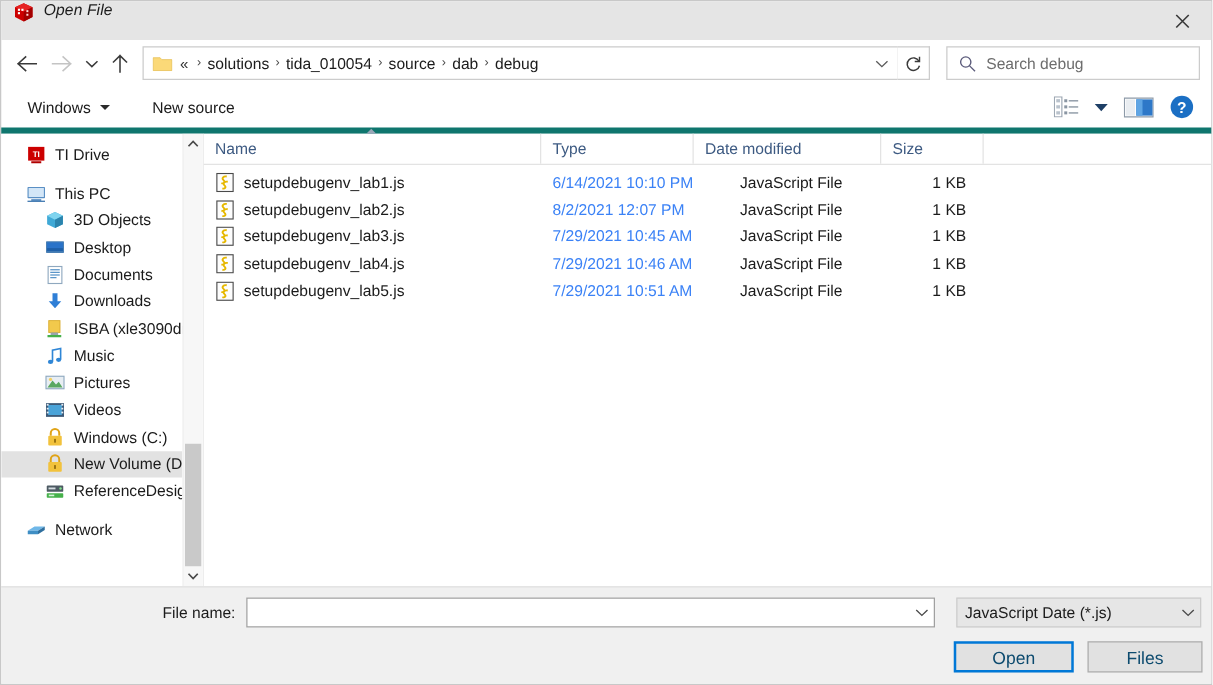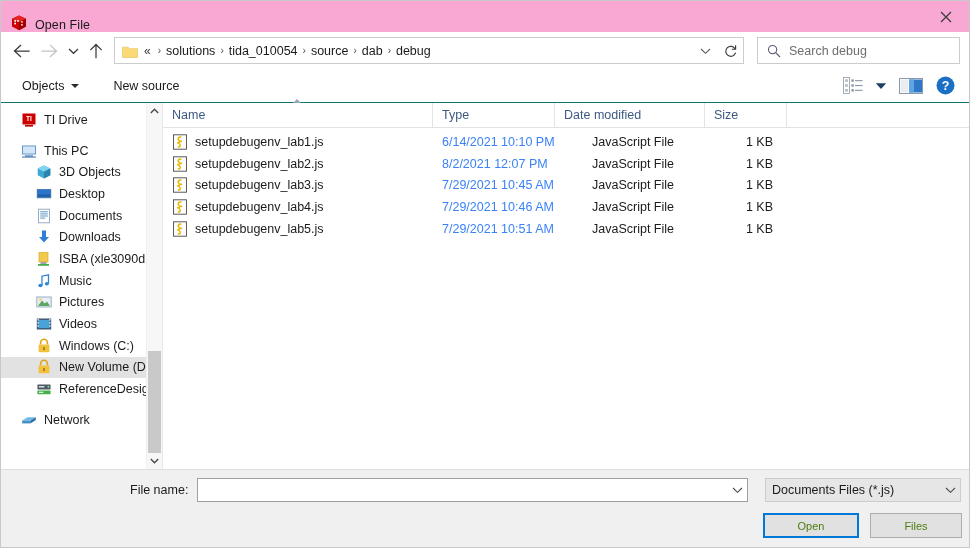--- a/index.html
+++ b/index.html
@@ -19,25 +19,26 @@
     background: #ffffff;
     border: 1px solid #c8c8c8;
     display: flex;
     flex-direction: column;
   }
 
   
   .titlebar {
     height: 31px;
     min-height: 31px;
-    background: #f9a8d4;
-    display: flex;
-    align-items: flex-end;
+    background: #e5e5e5;
+    display: flex;
+    align-items: flex-start;
     padding-left: 9px;
     position: relative;
+    font-style: italic;
   }
   .title-icon {
     width: 18px; height: 18px;
     margin-right: 7px;
     position: relative;
     flex: none;
   }
   .title-text {
     font-size: 12.5px;
     color: #1a1a1a;
@@ -175,21 +176,21 @@
     width: 22px; height: 26px; display:flex; align-items:center; justify-content:center;
   }
   .paneview { width: 38px; height:26px; display:flex; align-items:center; justify-content:center; }
   .helpbtn { width: 30px; height:26px; display:flex; align-items:center; justify-content:center; }
 
   
   .body {
     flex: 1 1 auto;
     display: flex;
     min-height: 0;
-    border-top: 1px solid #0f766e;
+    border-top: 5px solid #0f766e;
     position: relative;
     justify-content: space-between;
   }
 
   
   .sidebar {
     width: 161px;
     min-width: 161px;
     background: #ffffff;
     position: relative;
@@ -345,22 +346,22 @@
     color: #1b1b1b;
     padding-left: 6px;
     white-space: nowrap; overflow: hidden;
   }
 
   .btn {
     position: absolute;
     height: 25px;
     background: #e1e1e1;
     border: 1px solid #adadad;
-    font-size: 11px;
-    color: #4d7c0f;
+    font-size: 14px;
+    color: #0c4a6e;
     display: flex; align-items: center; justify-content: center;
   }
   .btn-open-wrap { position:absolute; left: 762px; top: 43px; }
   .btn-cancel-wrap { position:absolute; left: 869px; top: 43px; }
   .btn.cancel { width: 92px; position: static; }
   .btn.openbtn { width: 96px; position: static; }
 
   .chev-svg { display:block; }
 </style>
 </head>
@@ -452,21 +453,21 @@
       <svg width="14" height="14" viewBox="0 0 14 14">
         <circle cx="5.6" cy="5.6" r="4.1" stroke="#5a5a7a" stroke-width="1.1" fill="none"></circle>
         <path d="M8.7 8.7 L13 13" stroke="#5a5a7a" stroke-width="1.1" fill="none"></path>
       </svg>
       <span class="search-ph">Search debug</span>
     </div>
   </div>
 
   <div class="cmdbar">
     <div class="cmd-item cmd-organize">
-      <span>Objects</span>
+      <span>Windows</span>
       <span class="cmd-caret"></span>
     </div>
     <div class="cmd-item">
       <span>New source</span>
     </div>
 
     <div class="cmd-right">
       <div class="viewbtn">
         <svg width="20" height="17" viewBox="0 0 20 17">
           <rect x="0.5" y="0.5" width="6" height="16" fill="#ffffff" stroke="#9aa4b0" stroke-width="0.9"></rect>
@@ -795,21 +796,21 @@
     <div class="fn-input">
       <span class="val" placeholder=""></span>
       <span class="fn-chev">
         <svg class="chev-svg" width="11" height="8" viewBox="0 0 11 8">
           <path d="M1 2 L5.5 6.3 L10 2" stroke="#4a4a4a" stroke-width="1.1" fill="none"></path>
         </svg>
       </span>
     </div>
 
     <div class="filter-combo">
-      <span class="val">Documents Files (*.js)</span>
+      <span class="val">JavaScript Date (*.js)</span>
       <span class="fn-chev">
         <svg class="chev-svg" width="11" height="8" viewBox="0 0 11 8">
           <path d="M1 2 L5.5 6.3 L10 2" stroke="#4a4a4a" stroke-width="1.1" fill="none"></path>
         </svg>
       </span>
     </div>
 
     <div class="btn-open-wrap">
       <div class="btn openbtn" style="border:2px solid #0078d7;">Open</div>
     </div>

